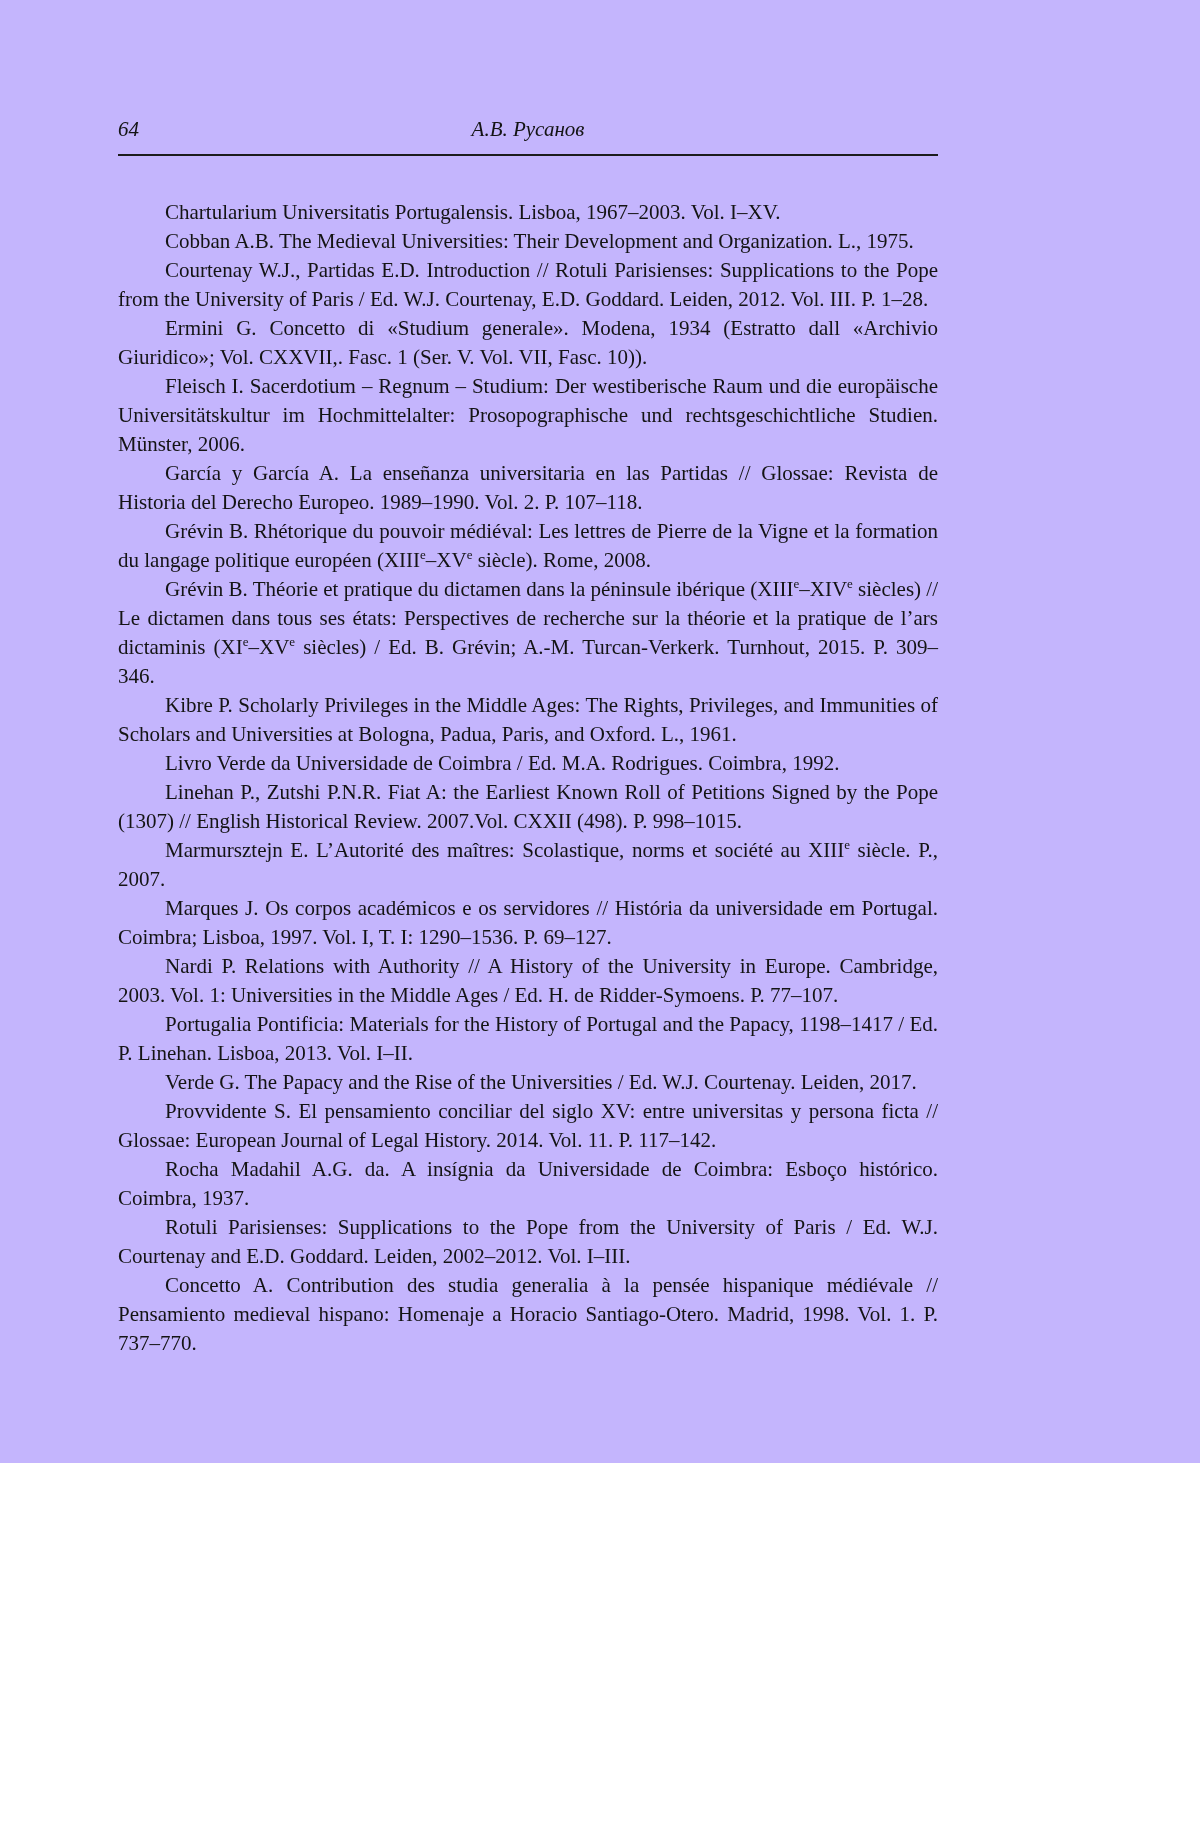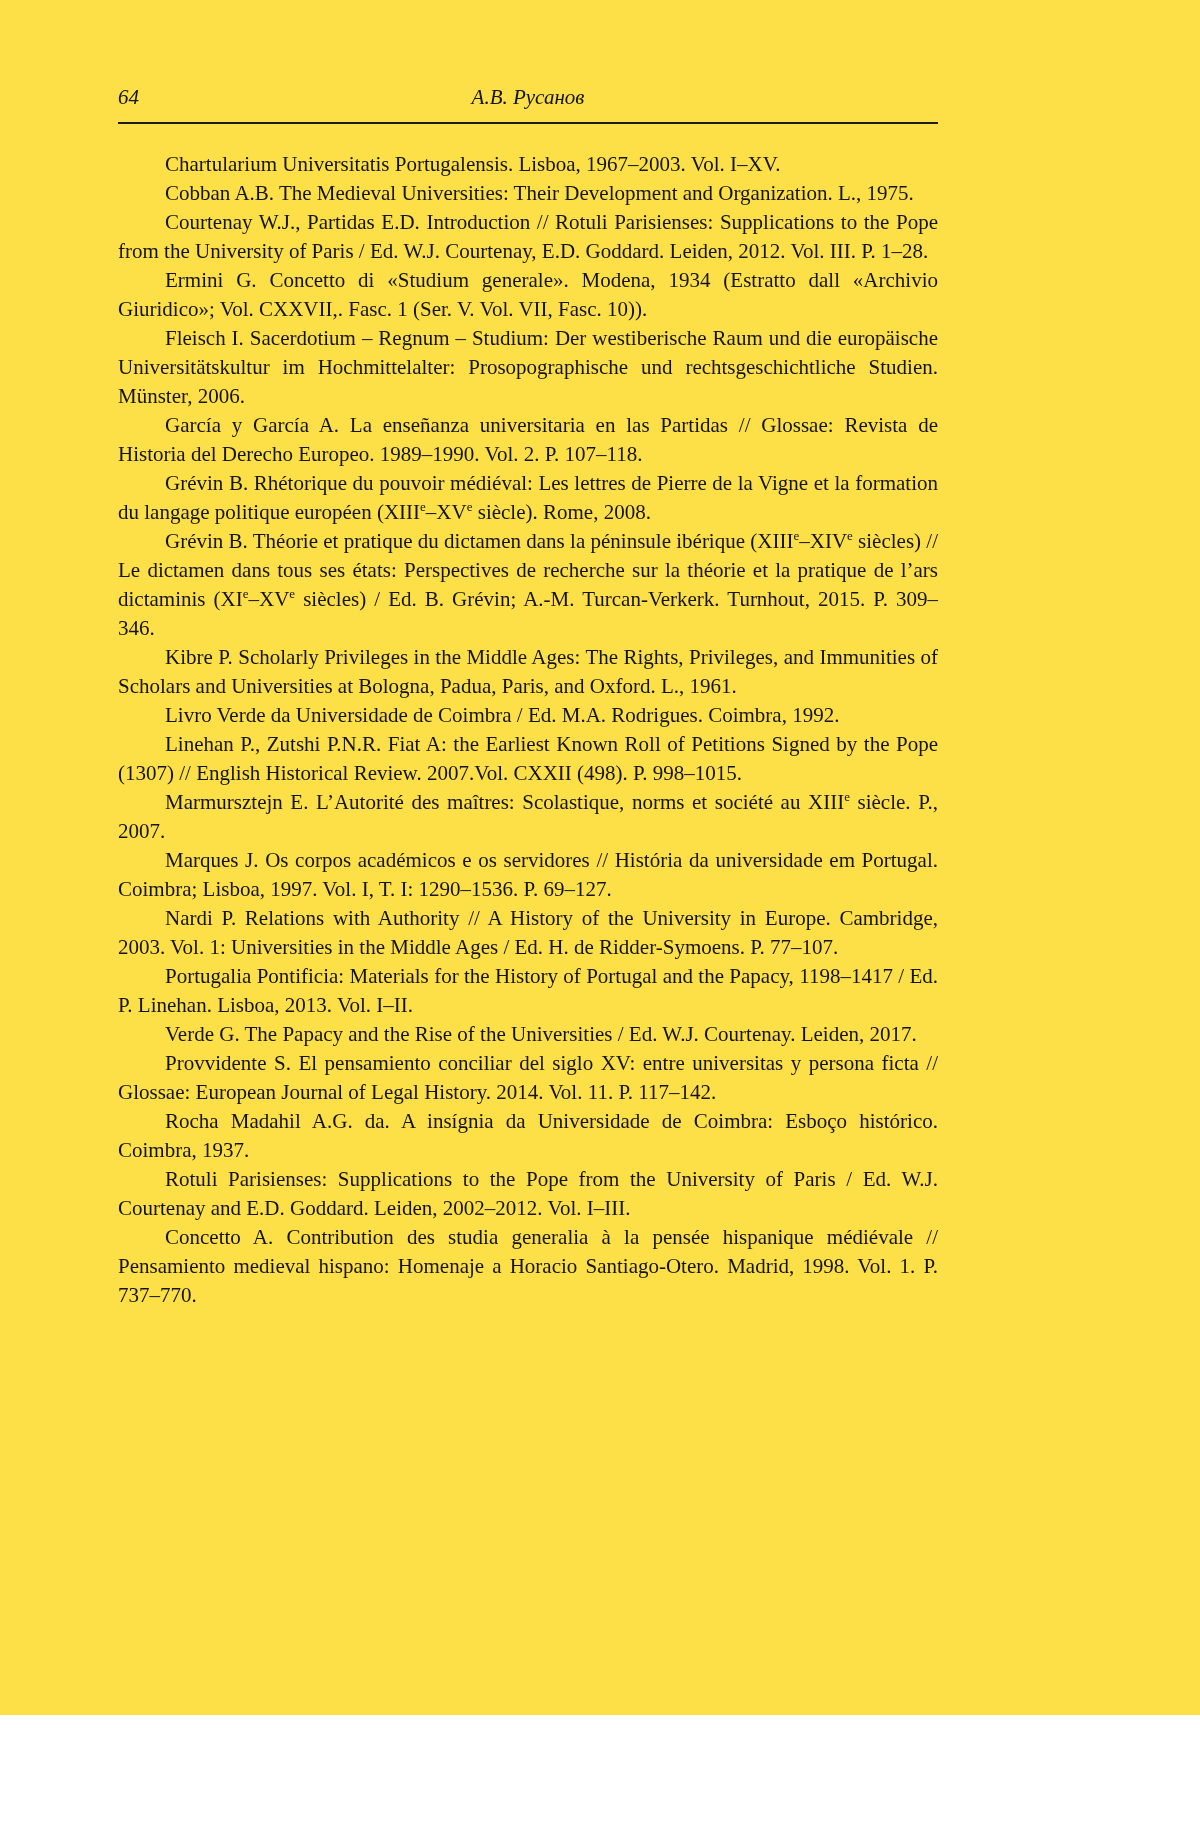--- a/index.html
+++ b/index.html
@@ -3,23 +3,23 @@
 <meta charset="utf-8">
 <style>
   html, body {
     margin: 0;
     padding: 0;
     background: #ffffff;
   }
   .page {
     position: relative;
     width: 1200px;
-    height: 1715px;
+    height: 1463px;
     box-sizing: border-box;
-    background: #fde047;
+    background: #c4b5fd;
     color: #141414;
     font-family: "Liberation Serif", "DejaVu Serif", serif;
     padding: 84px 262px 0 118px;
     overflow: hidden;
   }
   .page-header {
     position: relative;
     font-size: 21px;
     line-height: 26px;
     font-style: italic;
@@ -27,23 +27,24 @@
     border-bottom: 2px solid #1c1c1c;
   }
   .page-num {
     position: absolute;
     left: 0;
     top: 0;
   }
   .running-title {
     display: block;
     text-align: center;
+    margin-top: 32px;
   }
   .bibliography {
-    margin-top: 26px;
+    margin-top: 42px;
     font-size: 21px;
     line-height: 29px;
     text-align: justify;
   }
   .entry {
     margin: 0;
     text-indent: 47px;
   }
   .entry .it {
   }

